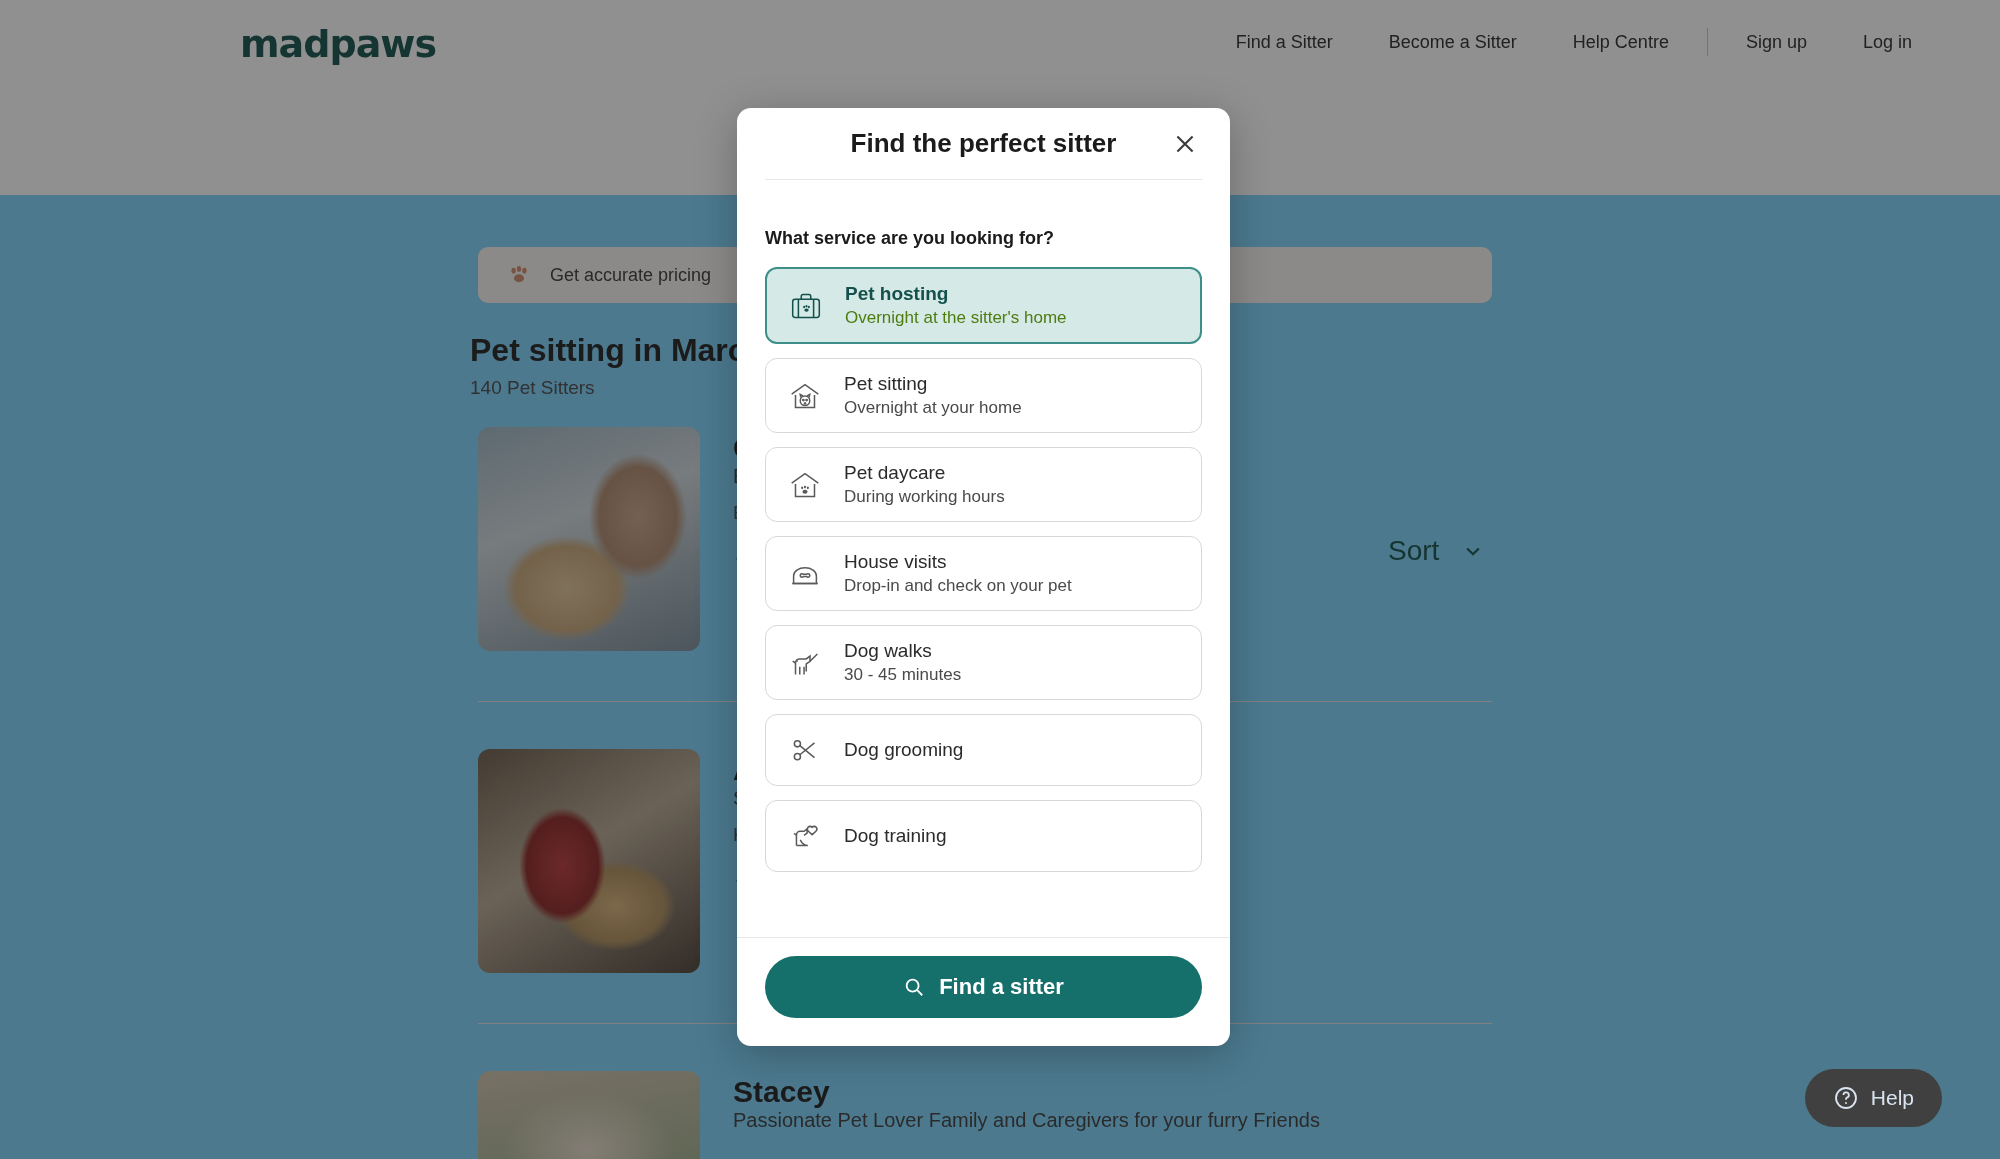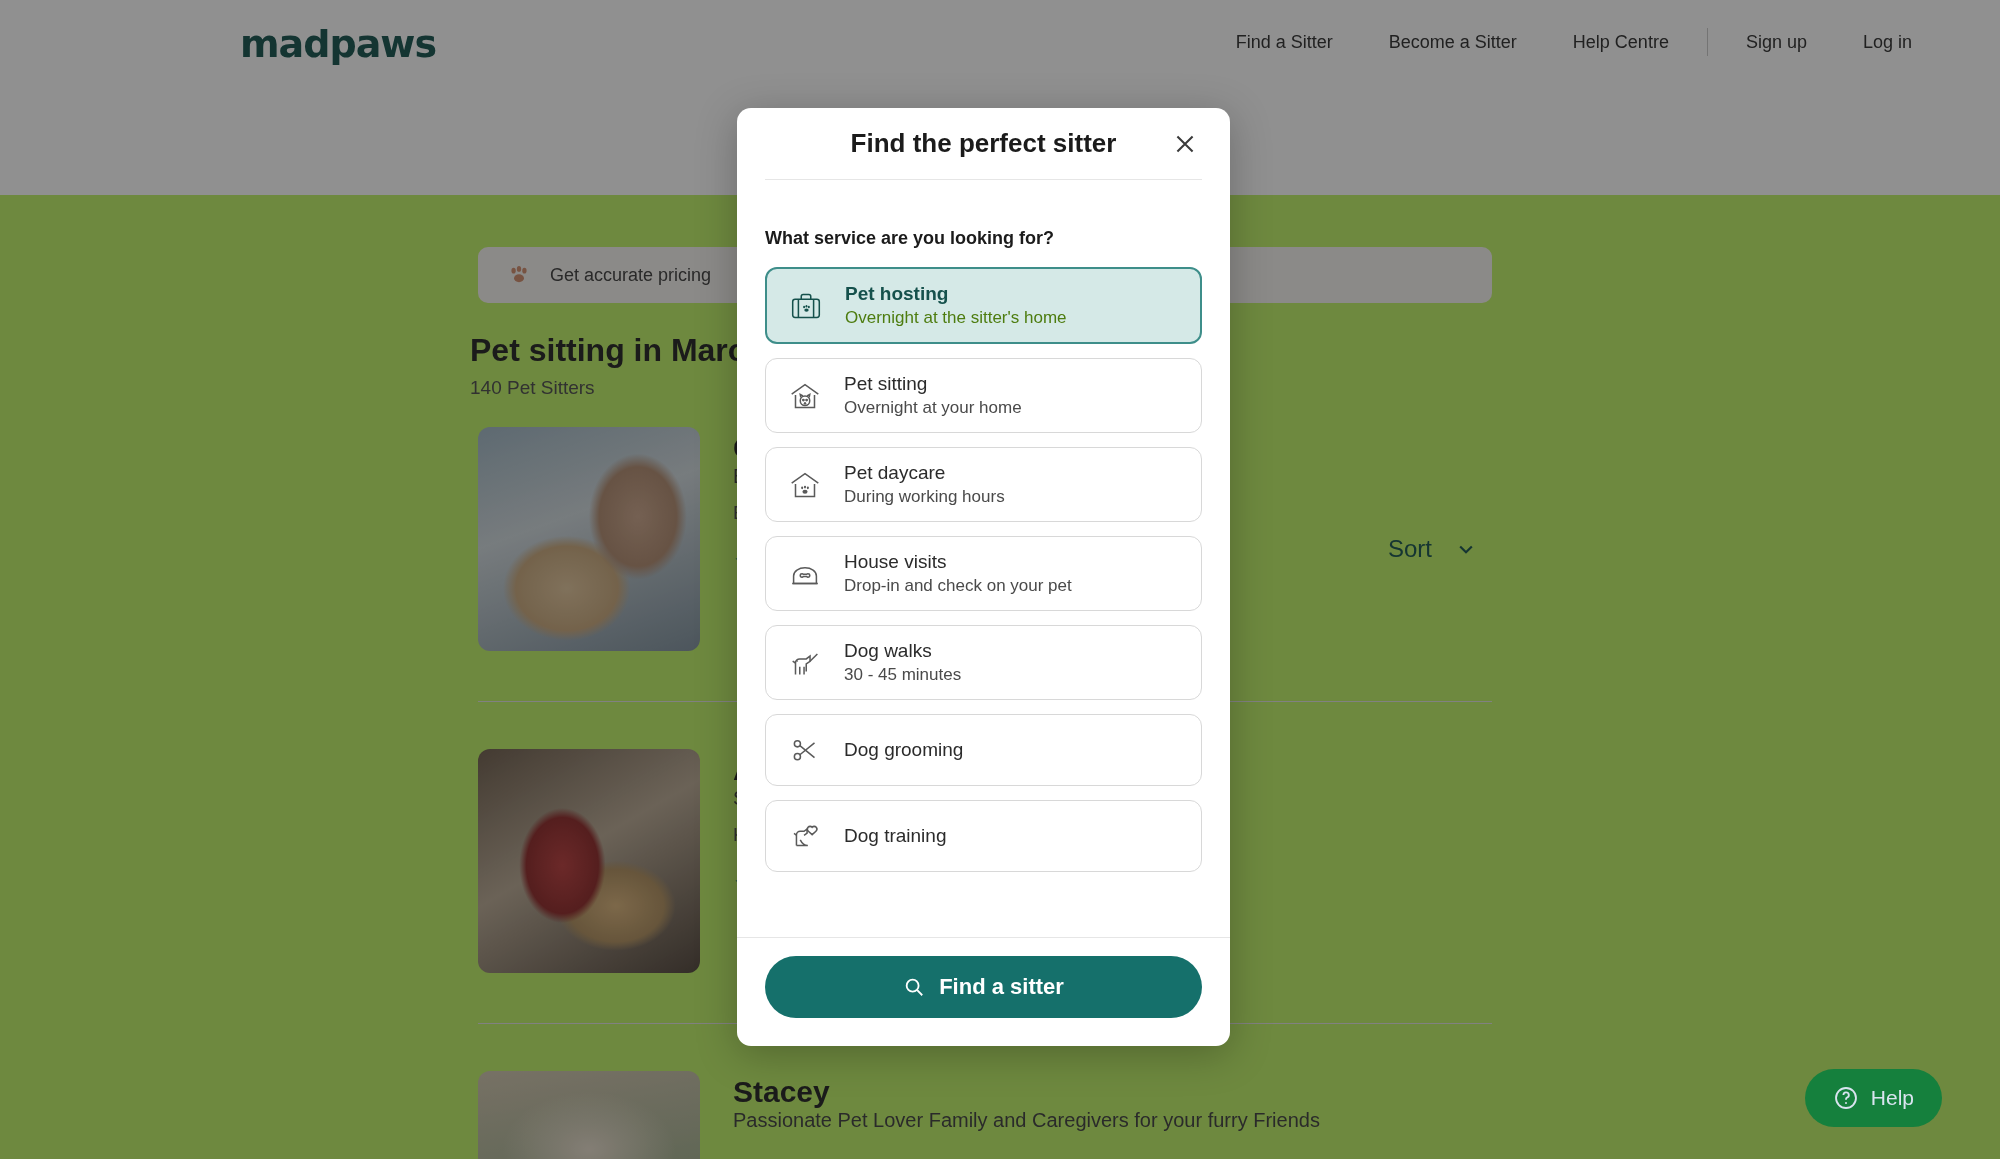--- a/index.html
+++ b/index.html
@@ -50,32 +50,32 @@
   .pill-btn {
     position:absolute; top:120px; height:52px; border:1px solid #cfcfcf;
     border-radius:26px; background:#fff; color:#15514c;
     display:flex; align-items:center; justify-content:center; gap:10px;
     font-size:18px; cursor:pointer; padding:0 22px;
   }
   .pill-btn.filter { left:1530px; width:110px; }
   .pill-btn.price  { left:1660px; width:110px; }
 
   
-  .content { position:absolute; top:195px; left:0; width:2000px; height:964px; background:#bef264; }
+  .content { position:absolute; top:195px; left:0; width:2000px; height:964px; background:#7dd3fc; }
   .banner {
     position:absolute; top:52px; left:478px; width:1014px; height:56px;
     background:#f6f3ef; border-radius:10px; display:flex; align-items:center;
     gap:18px; padding:0 28px; font-size:18px; color:#3a3a3a;
   }
   .page-title {
     position:absolute; top:137px; left:470px; font-size:32px; font-weight:bold; color:#1f1f1f;
   }
   .page-sub { position:absolute; top:182px; left:470px; font-size:19px; color:#4a4a4a; }
   .sort-btn {
-    position:absolute; top:340px; left:1388px; font-size:24px; color:#15514c;
+    position:absolute; top:340px; left:1388px; font-size:28px; color:#15514c;
     display:flex; align-items:center; gap:24px; cursor:pointer; font-weight:500;
   }
 
   .listing { position:absolute; left:478px; width:1014px; }
   .listing .photo {
     position:absolute; left:0; top:0; width:222px; height:224px; border-radius:12px;
     overflow:hidden;
   }
   .listing .info { position:absolute; left:255px; top:4px; width:750px; }
   .lname { font-size:30px; font-weight:bold; color:#1f1f1f; }
@@ -97,21 +97,21 @@
       radial-gradient(ellipse 80px 60px at 62% 70%, #d9b278 0%, #b08f5d 60%, rgba(0,0,0,0) 75%),
       linear-gradient(150deg,#6d5c4b 0%,#b8a892 45%,#4e4238 100%); }
   .ph3 { background:
       radial-gradient(ellipse 90px 60px at 50% 80%, #2c2c2c 0%, rgba(44,44,44,0) 70%),
       radial-gradient(ellipse 120px 80px at 50% 35%, #e7dccb 0%, rgba(231,220,203,0) 72%),
       linear-gradient(170deg,#cfc4ad 0%,#9fae8c 55%,#6f7d5e 100%); }
 
   
   .help-widget {
     position:absolute; right:58px; bottom:32px; height:58px; padding:0 28px;
-    background:#15803d; border-radius:29px; color:#d9e4f0;
+    background:#404040; border-radius:29px; color:#d9e4f0;
     display:flex; align-items:center; gap:12px; font-size:21px; cursor:pointer;justify-content:flex-end;
   }
 
   
   .overlay { position:absolute; inset:0; background:rgba(22,22,22,0.48); }
 
   
   .modal {
     position:absolute; left:737px; top:108px; width:493px; height:938px;
     background:#ffffff; border-radius:14px; display:flex; flex-direction:column;

